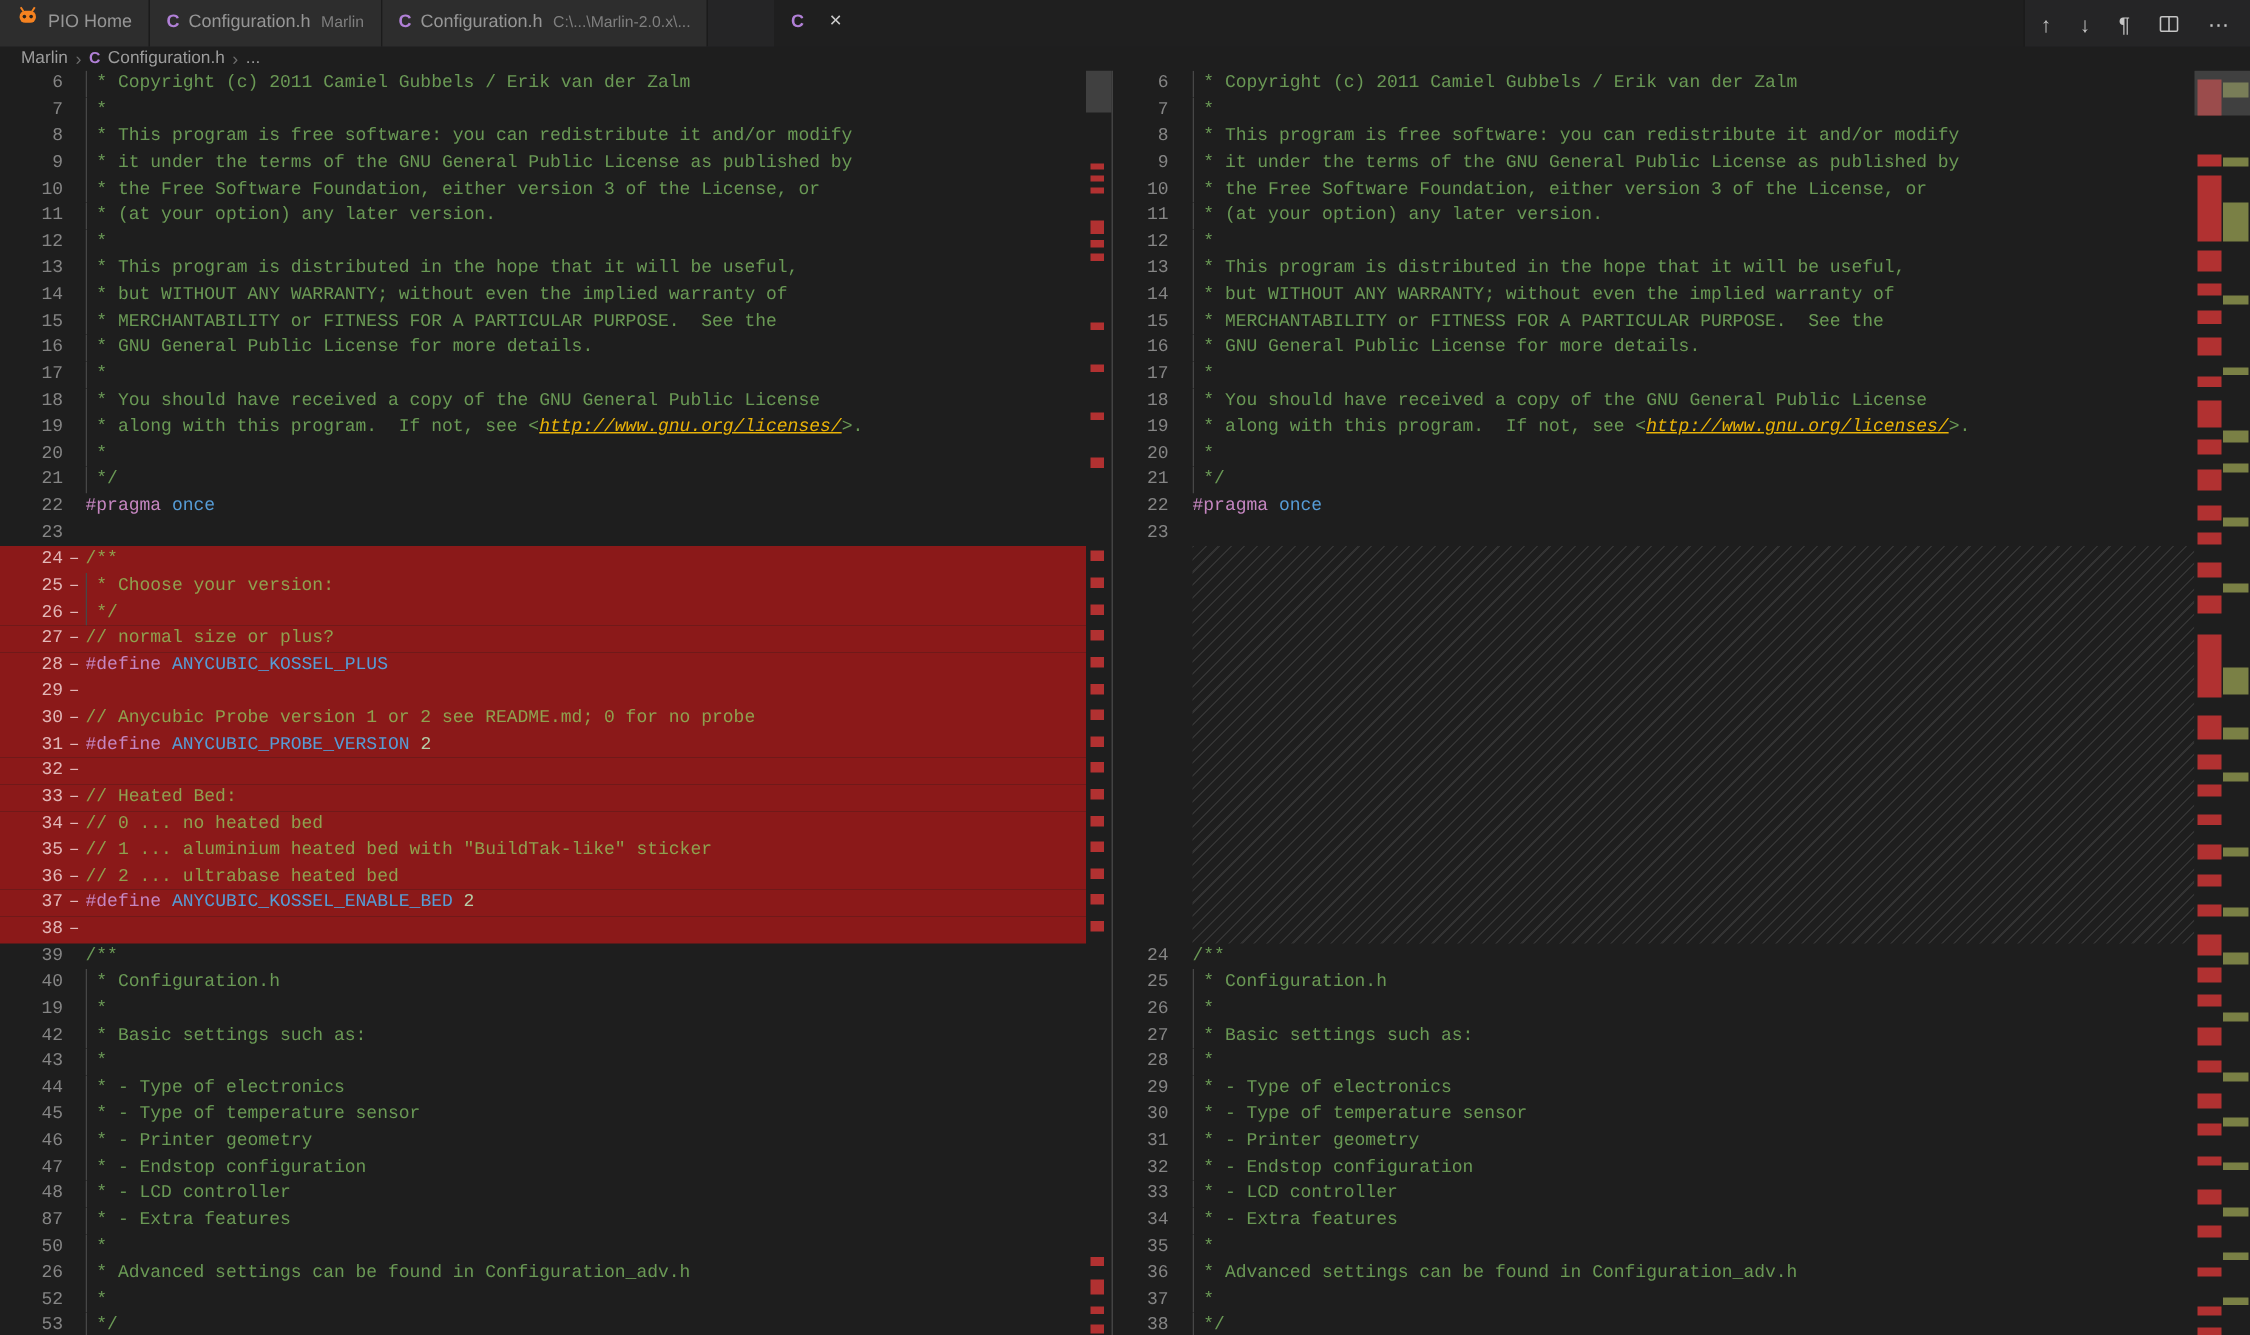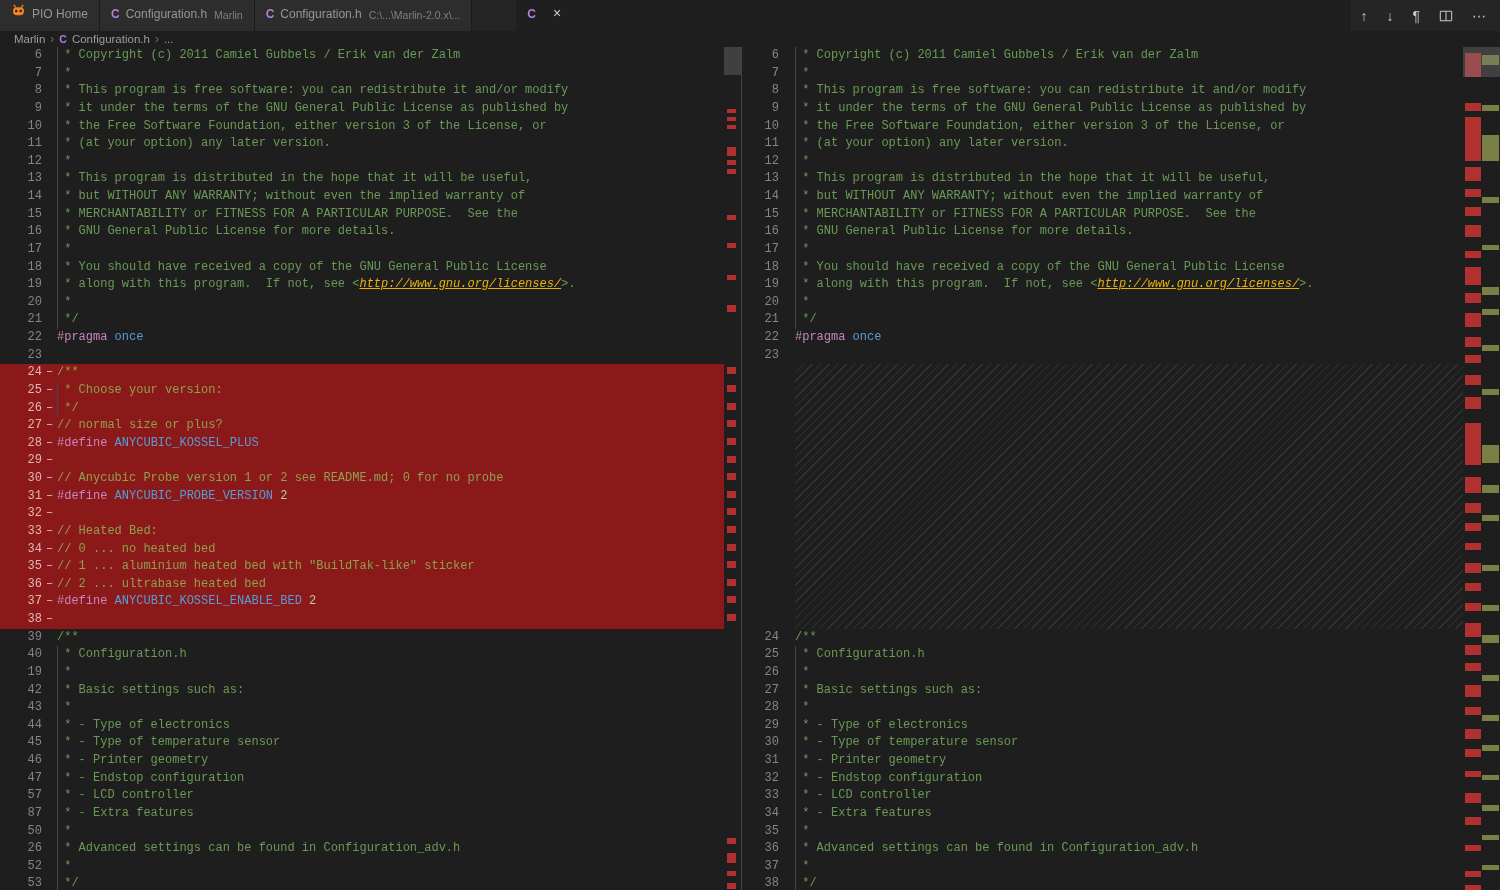--- a/index.html
+++ b/index.html
@@ -333,21 +333,21 @@
           <span class="num">46</span>
           <span class="sign"></span>
           <span class="code ig"><span class="cmt"> * - Printer geometry</span></span>
         </div>
         <div class="row">
           <span class="num">47</span>
           <span class="sign"></span>
           <span class="code ig"><span class="cmt"> * - Endstop configuration</span></span>
         </div>
         <div class="row">
-          <span class="num">57</span>
+          <span class="num">48</span>
           <span class="sign"></span>
           <span class="code ig"><span class="cmt"> * - LCD controller</span></span>
         </div>
         <div class="row">
           <span class="num">87</span>
           <span class="sign"></span>
           <span class="code ig"><span class="cmt"> * - Extra features</span></span>
         </div>
         <div class="row">
           <span class="num">50</span>

